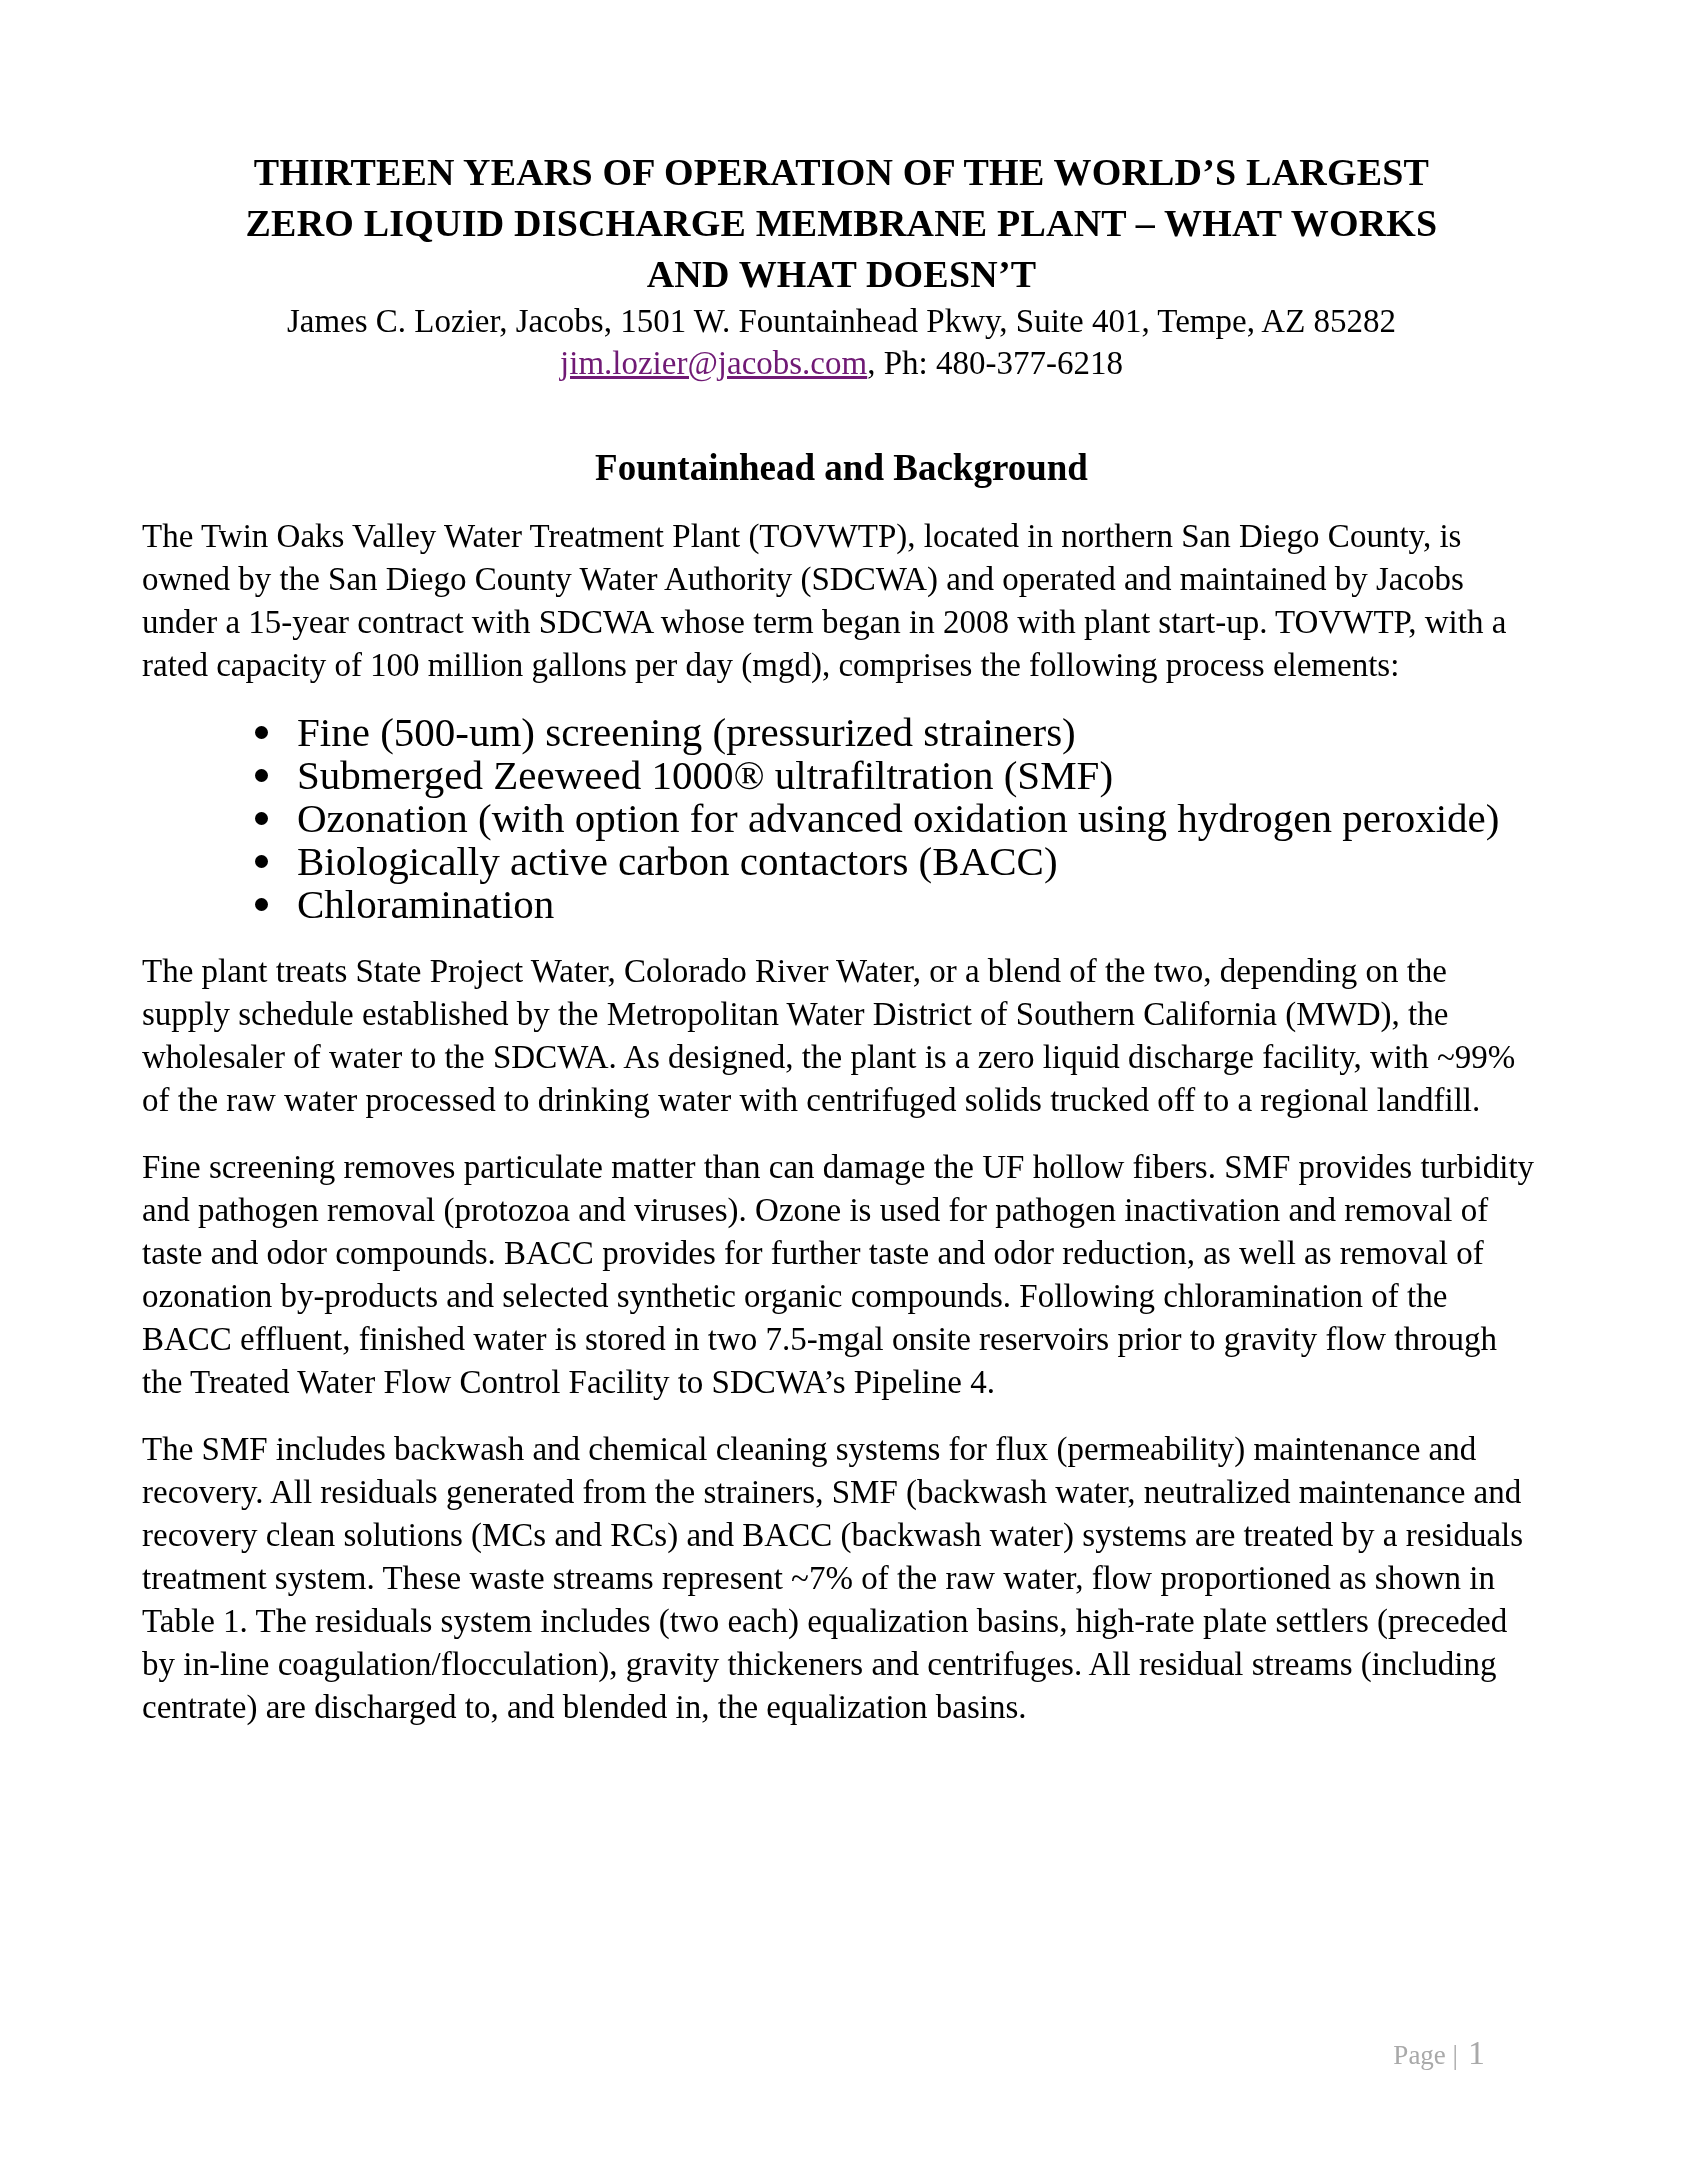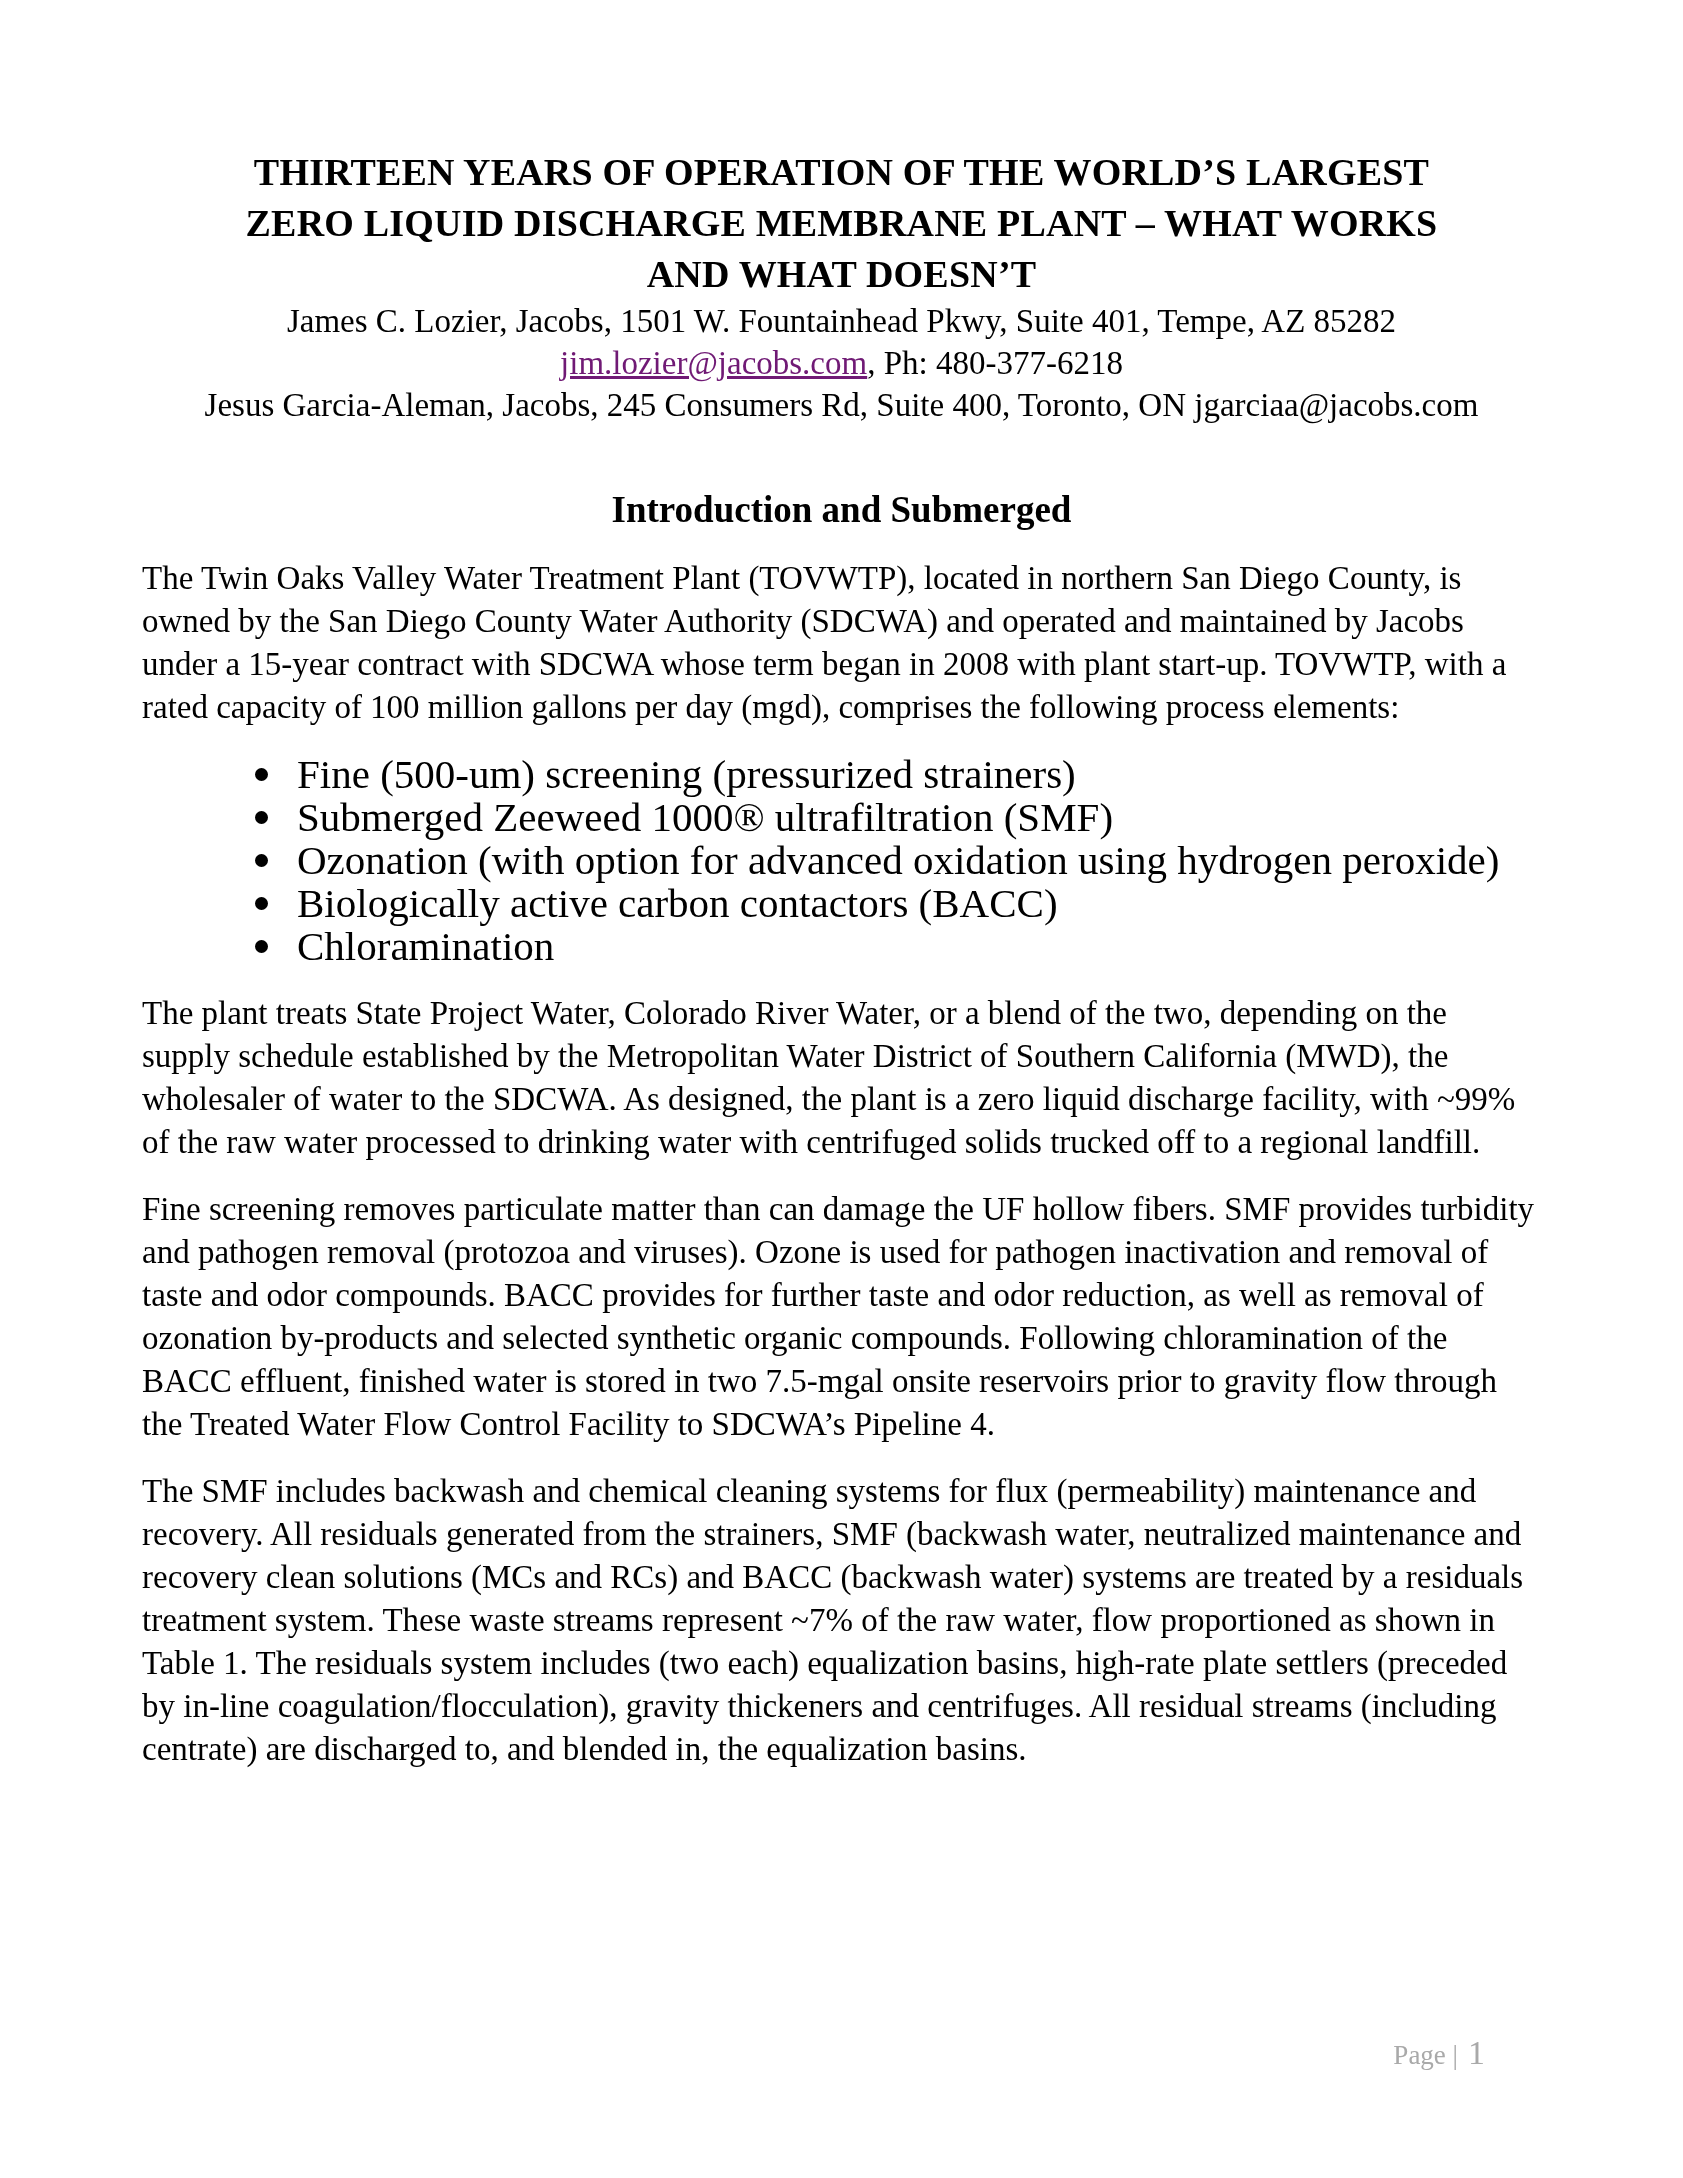--- a/index.html
+++ b/index.html
@@ -88,24 +88,23 @@
 
   <h1 class="title">
     <div>THIRTEEN YEARS OF OPERATION OF THE WORLD’S LARGEST</div>
     <div>ZERO LIQUID DISCHARGE MEMBRANE PLANT – WHAT WORKS</div>
     <div>AND WHAT DOESN’T</div>
   </h1>
 
   <div class="authors">
     <div>James C. Lozier, Jacobs, 1501 W. Fountainhead Pkwy, Suite 401, Tempe, AZ 85282</div>
     <div><a href="#" class="email-link">jim.lozier@jacobs.com</a><span>, Ph: 480-377-6218</span></div>
-    <div>Jesus Garcia-Aleman, Jacobs, 245 Consumers Rd, Suite 400, Toronto, ON jgarciaa@jacobs.com</div>
   </div>
 
-  <h2 class="section-heading">Introduction and Submerged</h2>
+  <h2 class="section-heading">Fountainhead and Background</h2>
 
   <div class="body-text">
     <p>The Twin Oaks Valley Water Treatment Plant (TOVWTP), located in northern San Diego County, is owned by the San Diego County Water Authority (SDCWA) and operated and maintained by Jacobs under a 15-year contract with SDCWA whose term began in 2008 with plant start-up. TOVWTP, with a rated capacity of 100 million gallons per day (mgd), comprises the following process elements:</p>
 
     <ul class="bullets">
       <li>Fine (500-um) screening (pressurized strainers)</li>
       <li>Submerged Zeeweed 1000® ultrafiltration (SMF)</li>
       <li>Ozonation (with option for advanced oxidation using hydrogen peroxide)</li>
       <li>Biologically active carbon contactors (BACC)</li>
       <li>Chloramination</li>

